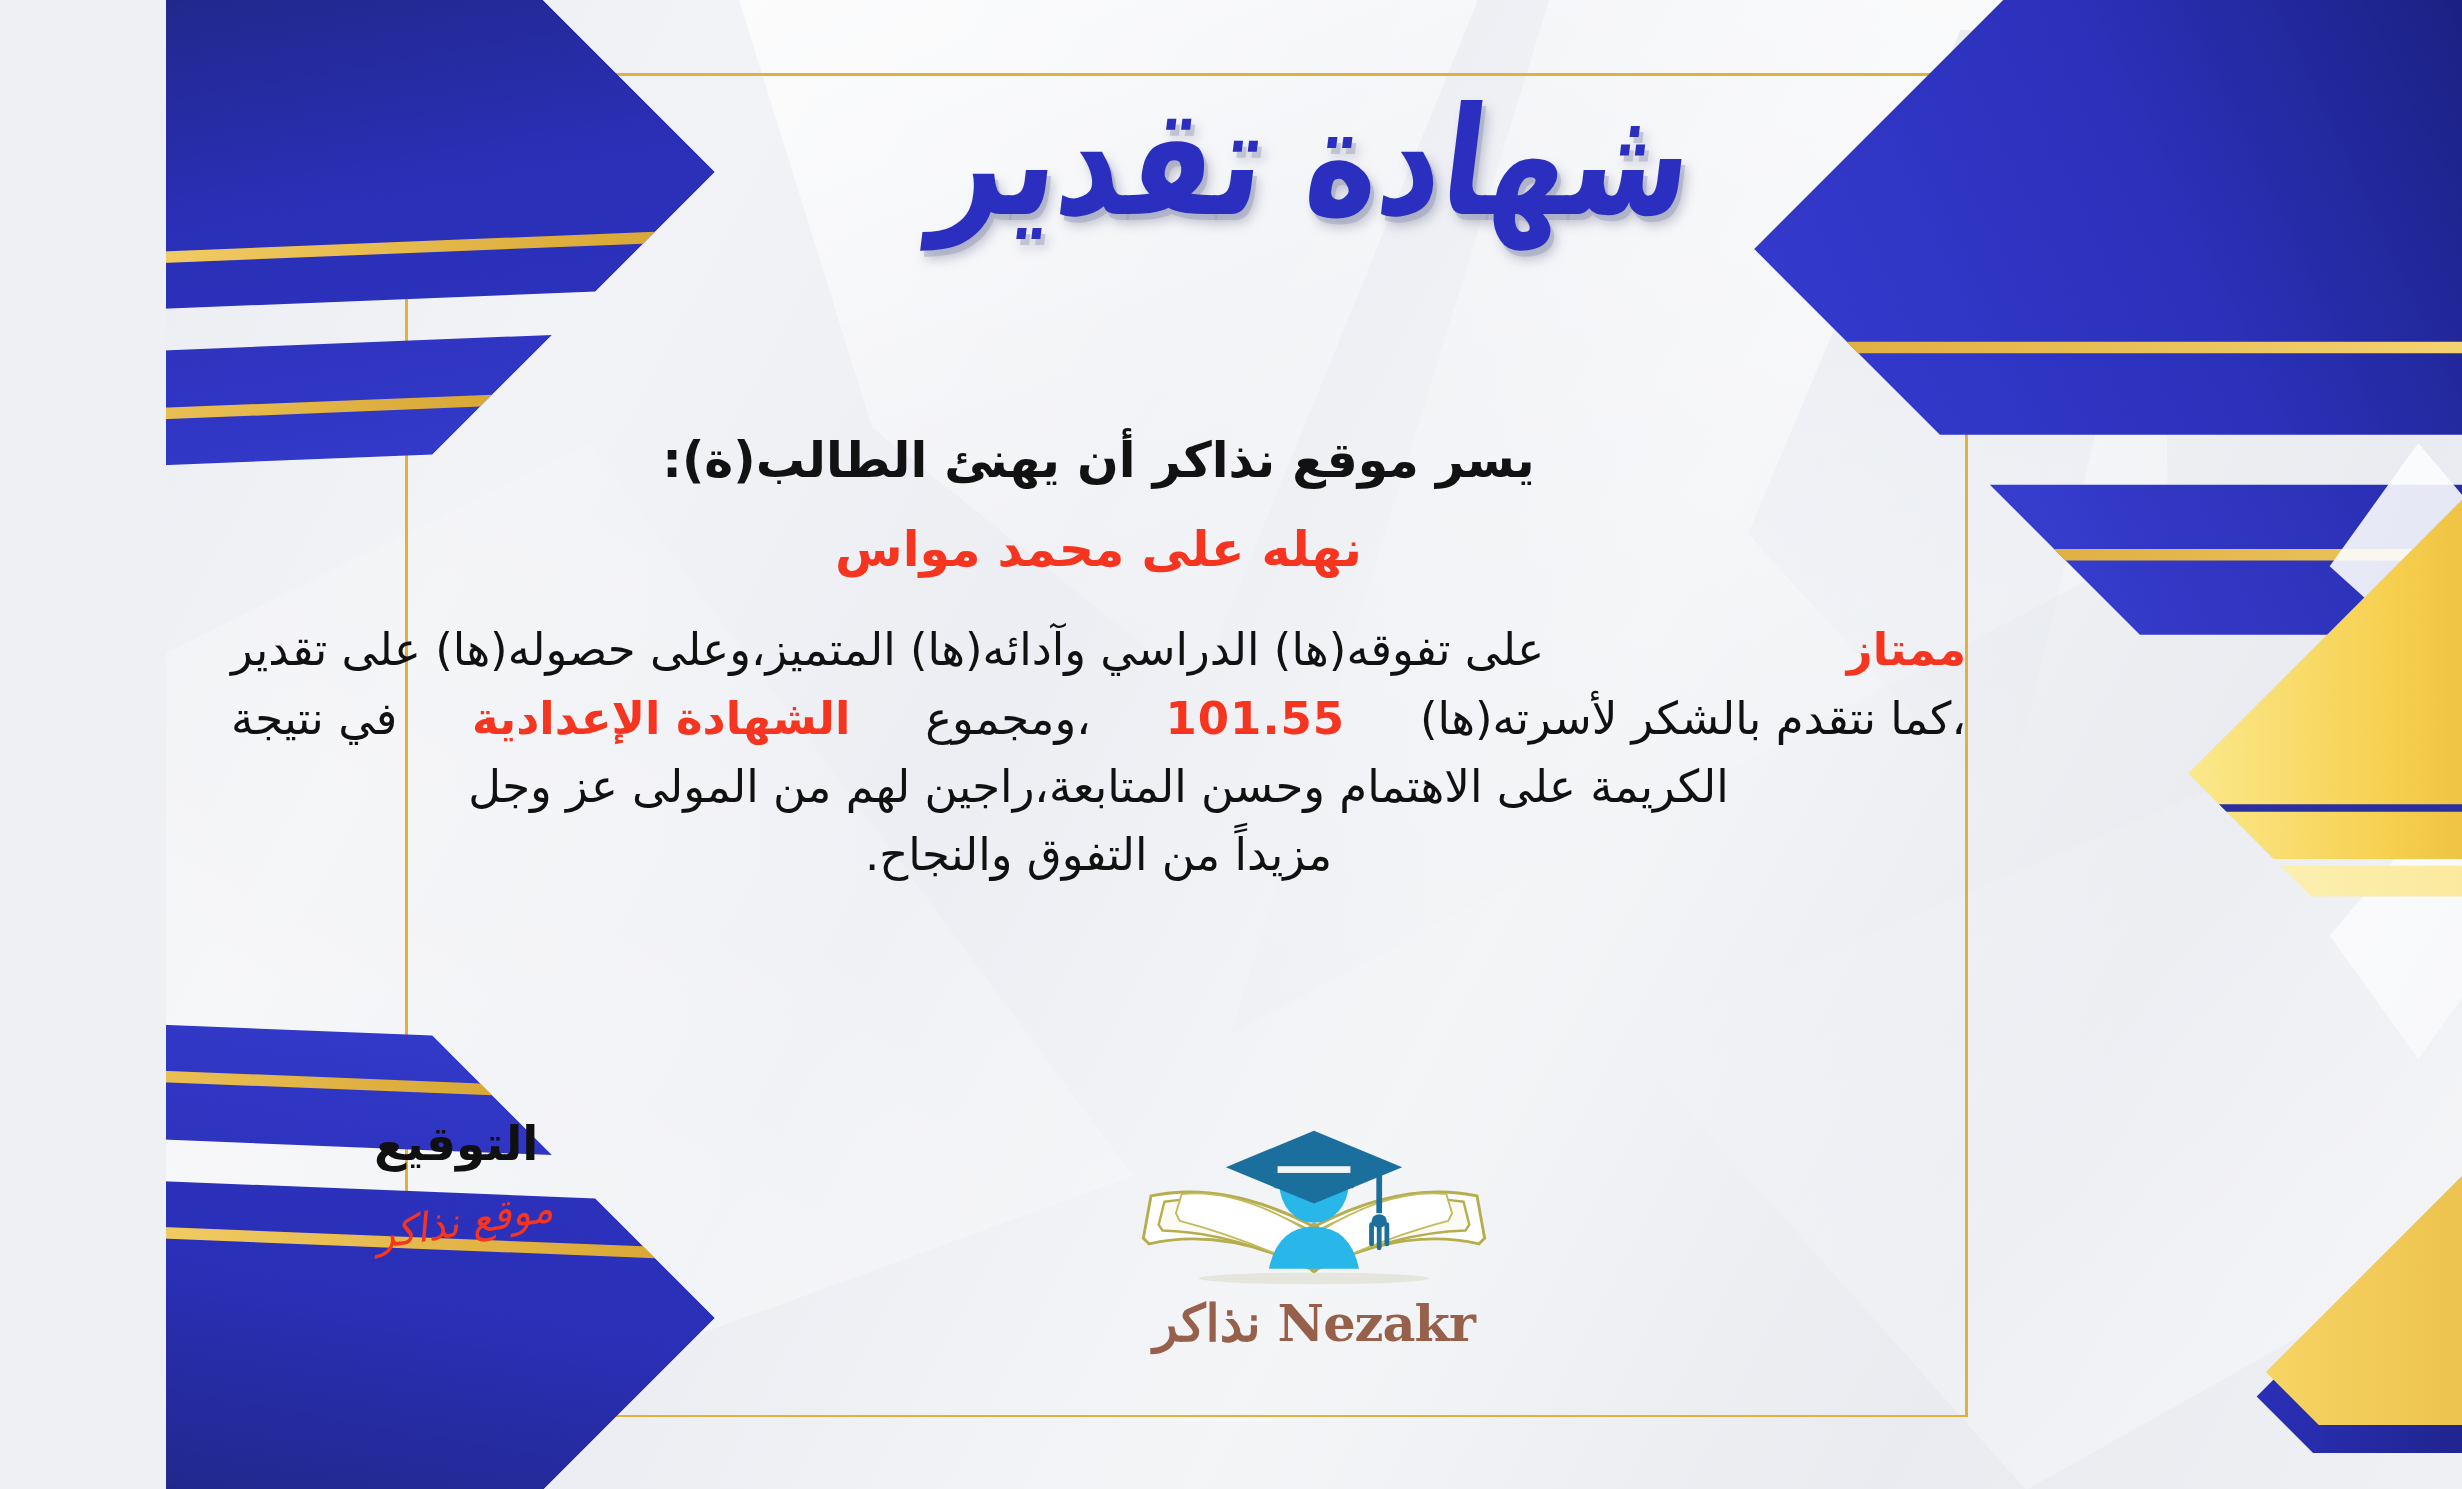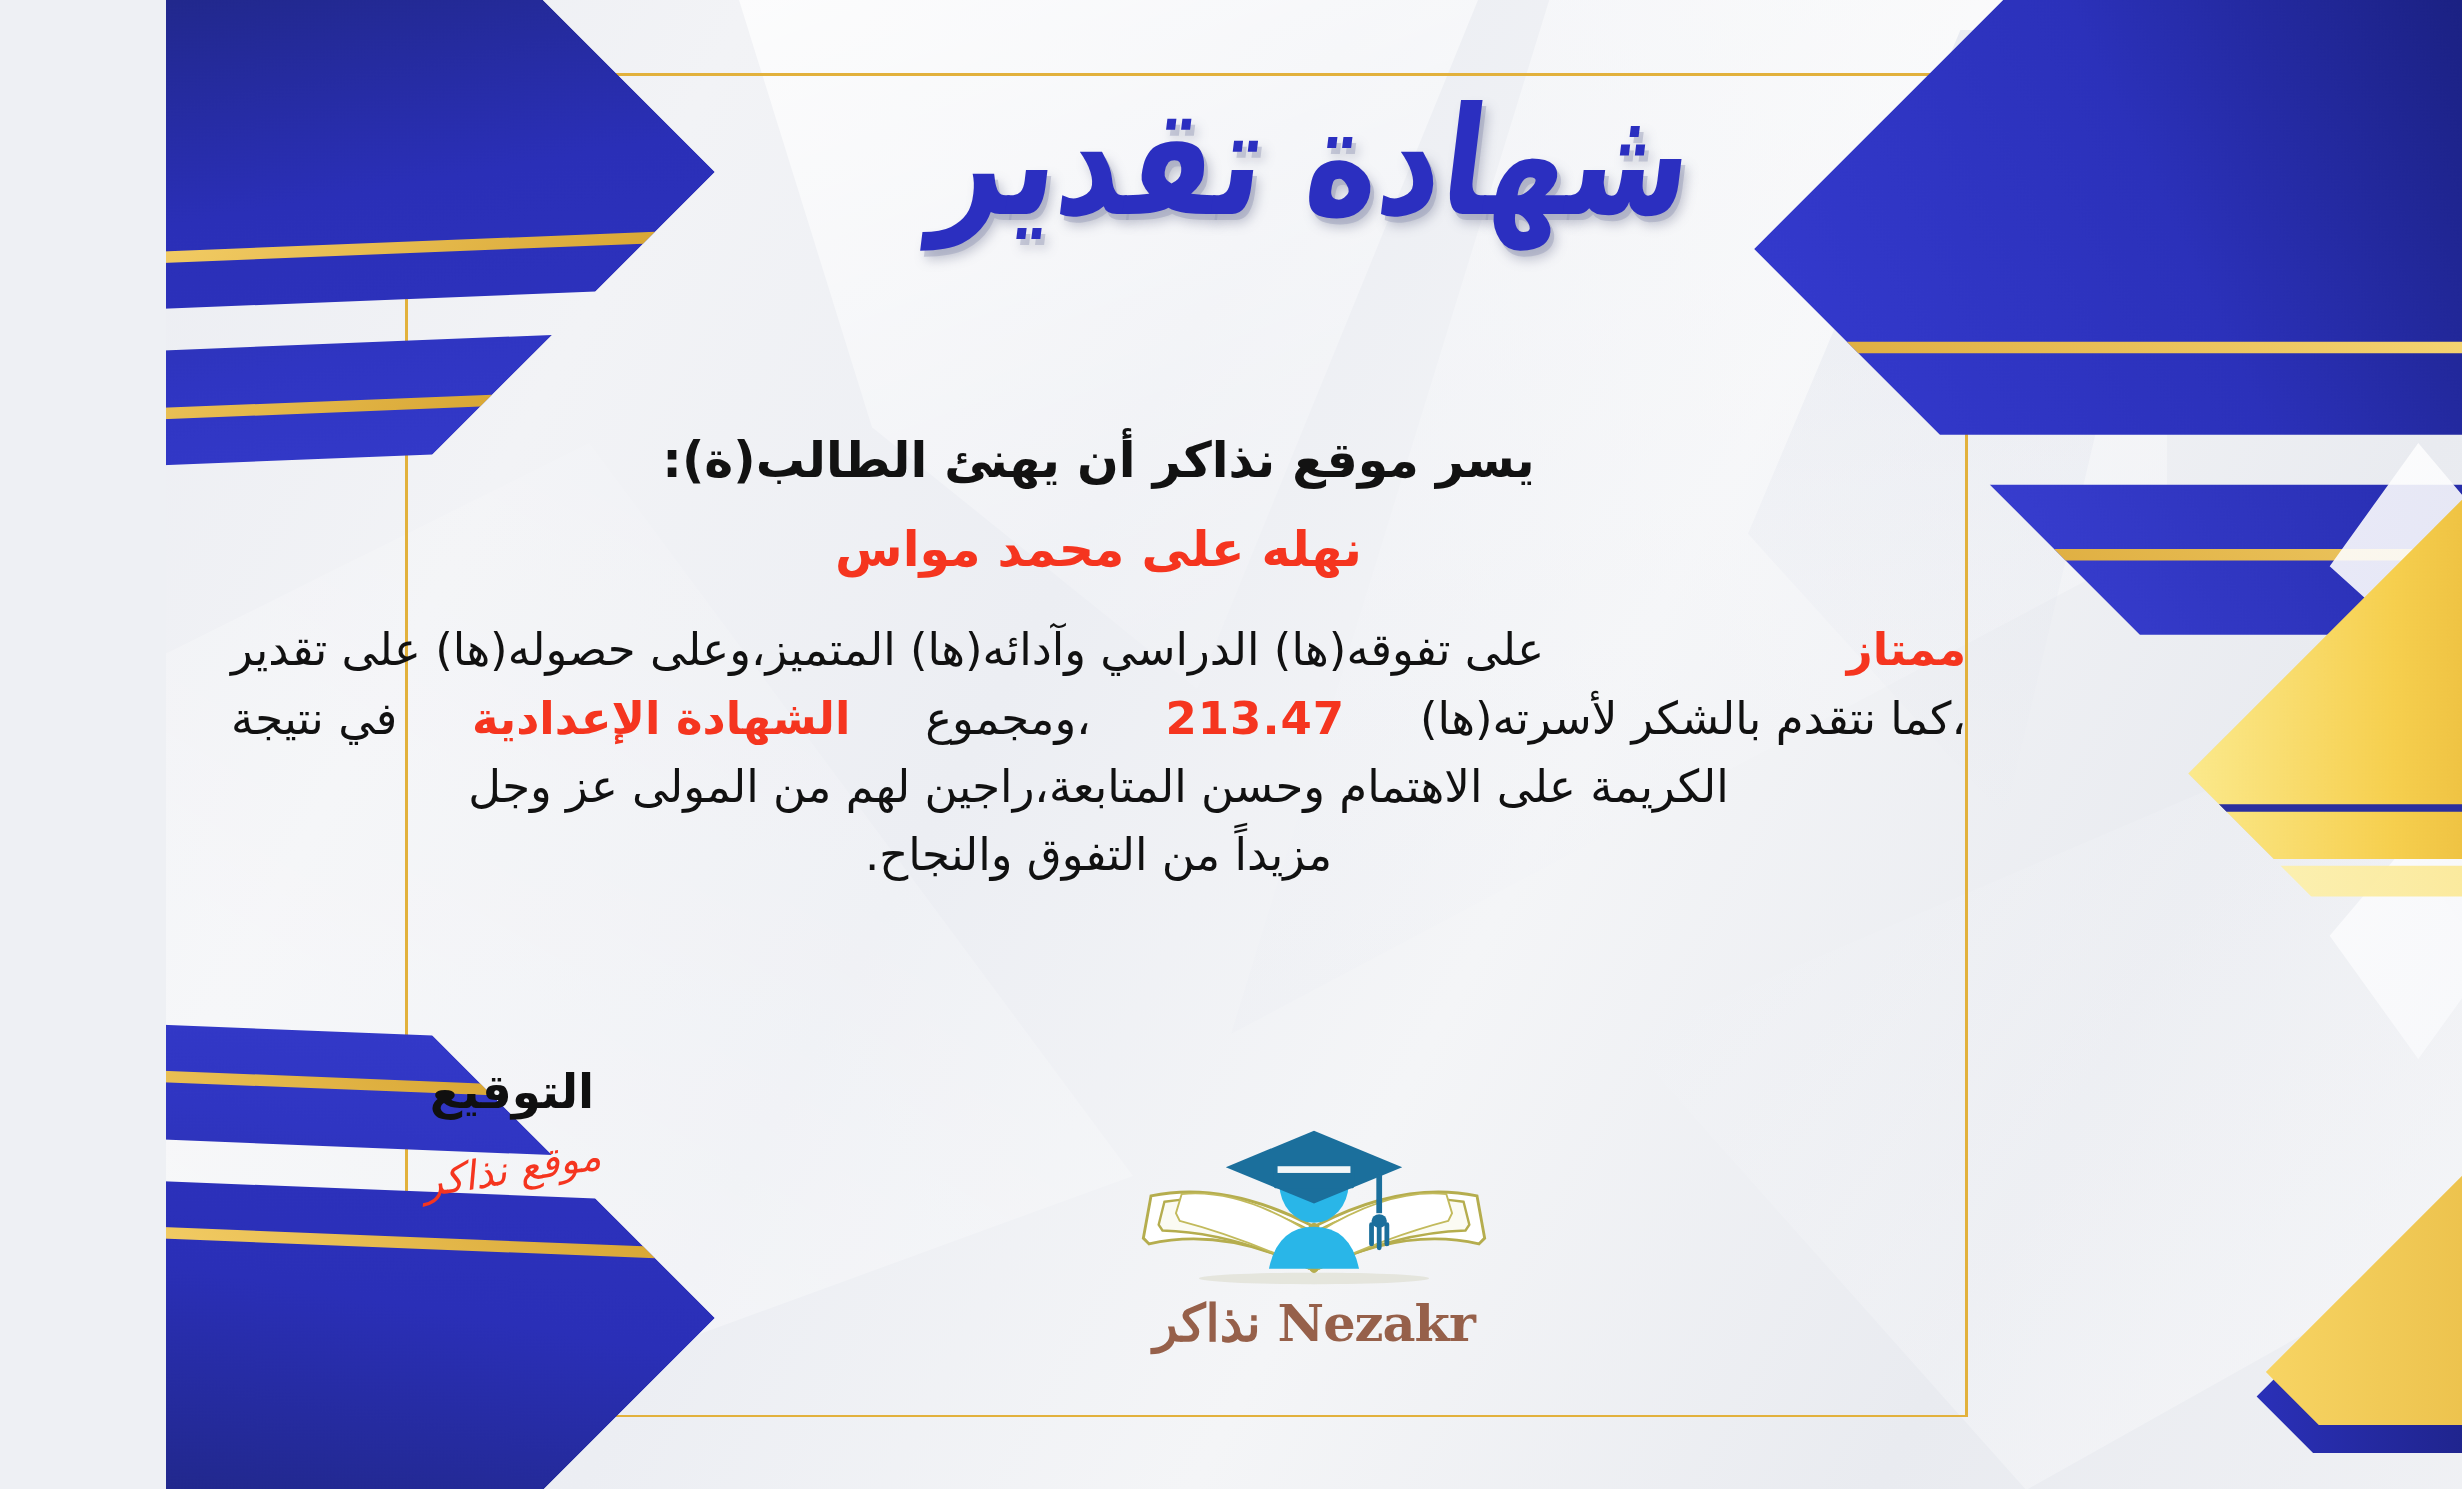--- a/index.html
+++ b/index.html
@@ -203,22 +203,22 @@
   .para-line.justified {
     display:flex; justify-content:space-between; align-items:baseline;
     width:100%;
   }
   .hl { color:#f5351f; font-weight:700; }
   .num { color:#f5351f; font-weight:700; letter-spacing:1px; }
 
   
   .signature-block {
     position:absolute;
-    top:1064px; left:374px;
-    width:276px; text-align:center;
+    top:1116px; left:374px;
+    width:276px; text-align:left;
   }
   .signature-label {
     font-size:47px; font-weight:700; color:#101010;
   }
   .signature-mark {
     margin-top:27px;
     font-size:40px;
     color:#f5351f;
     font-family:"DejaVu Serif","Liberation Serif",serif;
     font-style:italic;
@@ -303,21 +303,21 @@
 
     <div class="paragraph">
 
       <span class="para-line justified">
         <span class="hl">ممتاز</span>
         <span>على تفوقه(ها) الدراسي وآدائه(ها) المتميز،وعلى حصوله(ها) على تقدير</span>
       </span>
 
       <span class="para-line justified">
         <span>،كما نتقدم بالشكر لأسرته(ها)</span>
-        <span class="num">213.47</span>
+        <span class="num">101.55</span>
         <span>،ومجموع</span>
         <span class="hl">الشهادة الإعدادية</span>
         <span>في نتيجة</span>
       </span>
 
       <span class="para-line">الكريمة على الاهتمام وحسن المتابعة،راجين لهم من المولى عز وجل</span>
 
       <span class="para-line">مزيداً من التفوق والنجاح.</span>
     </div>
   </div>

